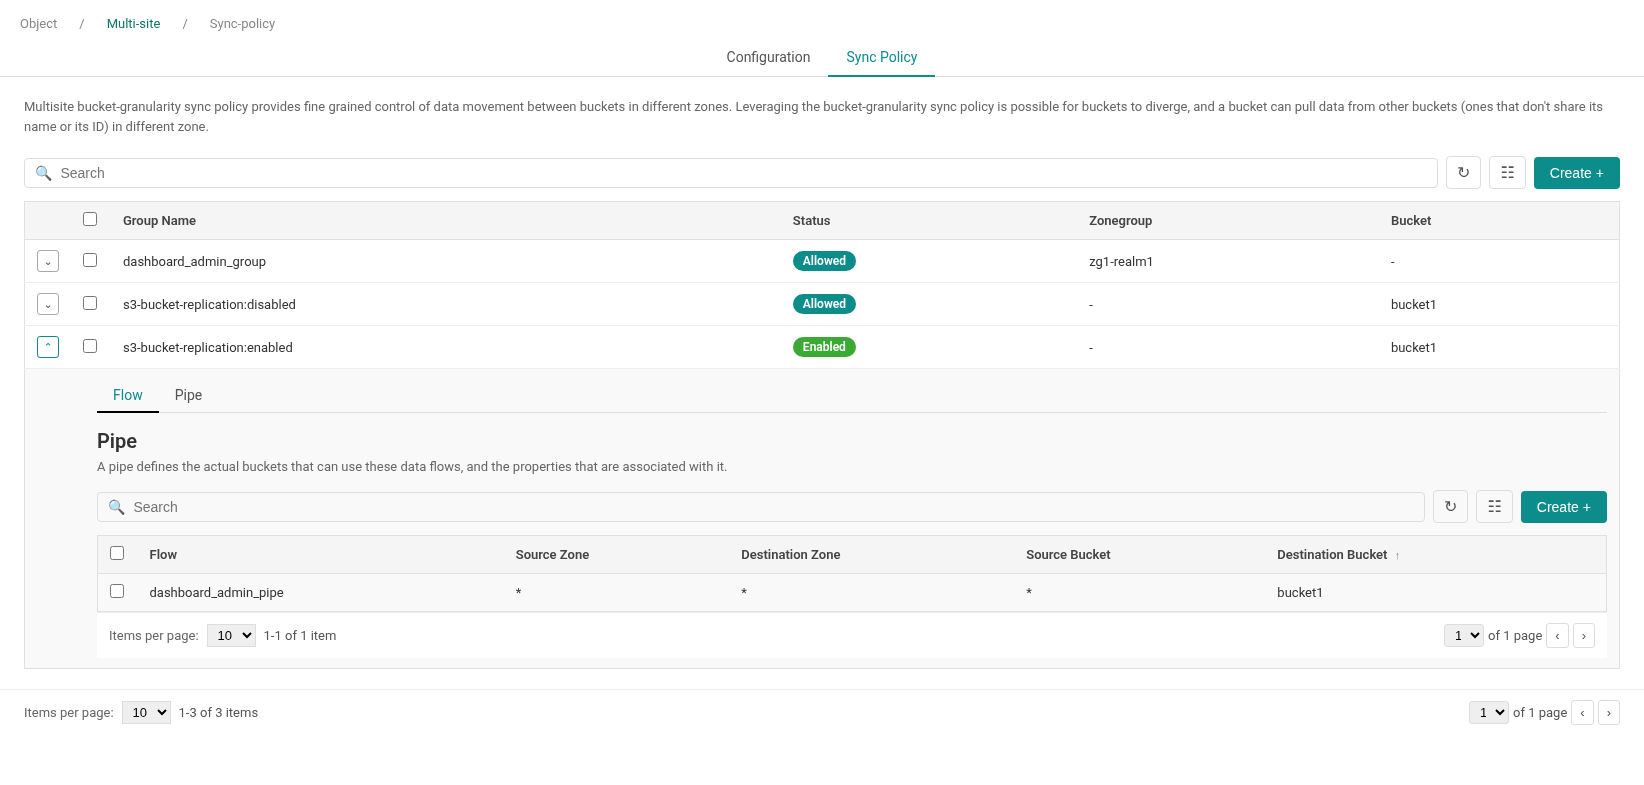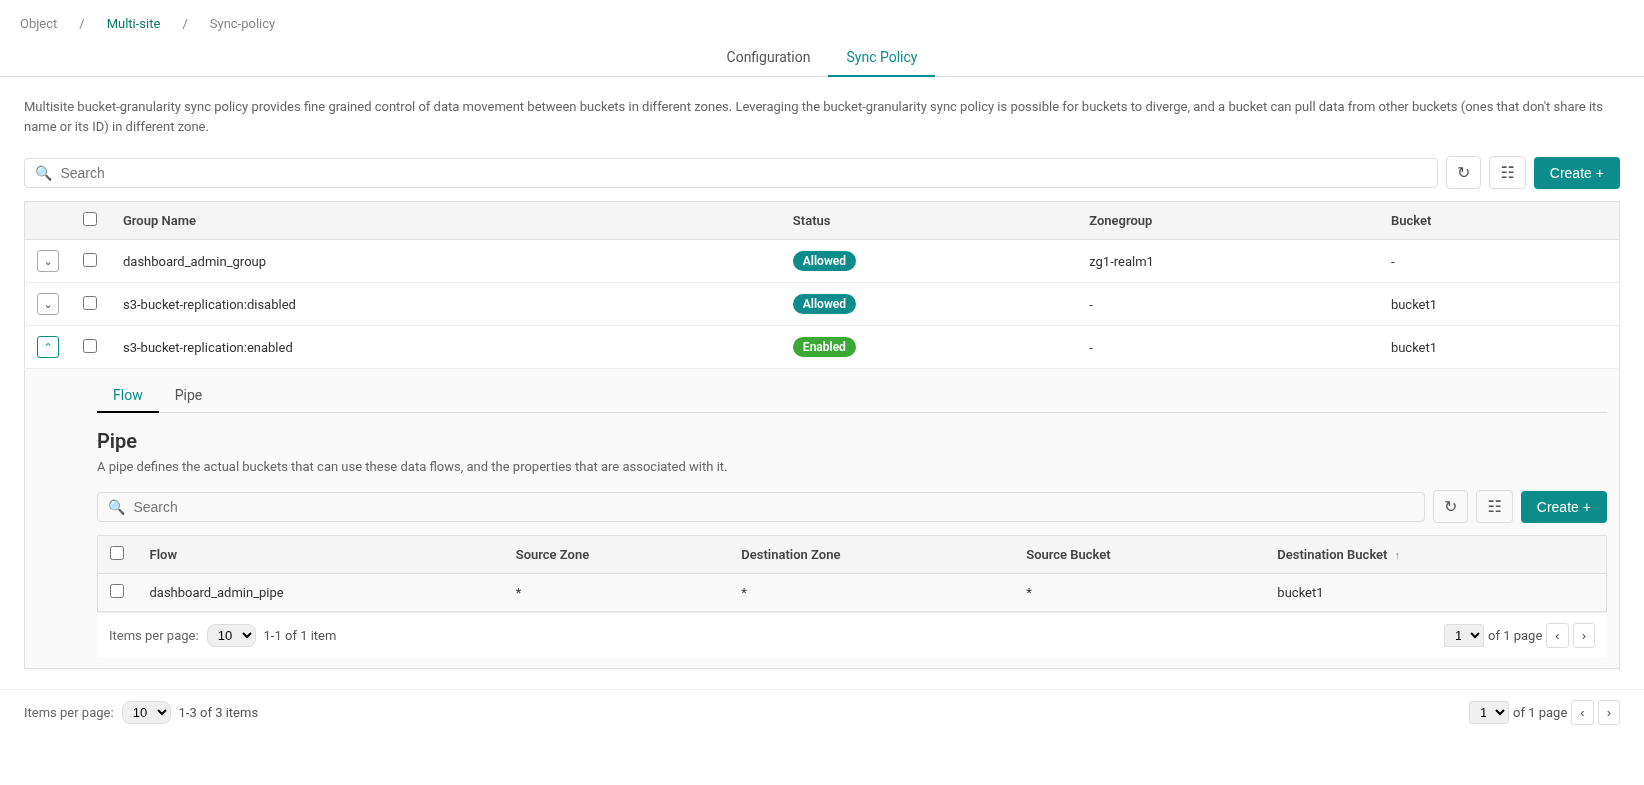--- a/index.html
+++ b/index.html
@@ -40,21 +40,21 @@
 
     .sub-tabs { display: flex; border-bottom: 1px solid #ddd; margin: 0 0 16px; }
     .sub-tab { padding: 8px 16px; cursor: pointer; font-size: 14px; color: #555; border-bottom: 2px solid transparent; margin-bottom: -1px; }
     .sub-tab.active { color: #0d8c8c; border-bottom: 2px solid #000000; }
 
     .section-title { font-size: 20px; font-weight: 600; margin-bottom: 6px; }
     .section-desc { font-size: 13px; color: #666; margin-bottom: 16px; }
 
     .pagination { display: flex; align-items: center; gap: 8px; padding: 10px 12px; font-size: 13px; color: #555; background: #fff; border-top: 1px solid #eee; }
     .pagination-label { color: #666; }
-    .page-size-select { border: 1px solid #ddd; border-radius: 8px; padding: 2px 6px; font-size: 13px; cursor: pointer; text-align: center; }
+    .page-size-select { border: 1px solid #ddd; border-radius: 0; padding: 2px 6px; font-size: 13px; cursor: pointer; }
     .page-count { margin-left: auto; display: flex; align-items: center; gap: 4px; }
     .page-input { border: 1px solid #ddd; border-radius: 3px; padding: 2px 6px; font-size: 13px; width: 40px; text-align: center; }
     .page-nav-btn { background: none; border: 1px solid #ddd; border-radius: 3px; padding: 4px 8px; cursor: pointer; font-size: 13px; color: #555; }
 
     .bottom-pagination { display: flex; align-items: center; gap: 8px; padding: 10px 24px; font-size: 13px; color: #555; border-top: 1px solid #eee; margin-top: 0; }
 
     .col-checkbox { width: 40px; }
     .col-expand { width: 36px; }
     .sort-icon { margin-left: 4px; font-size: 11px; color: #888; }
 

